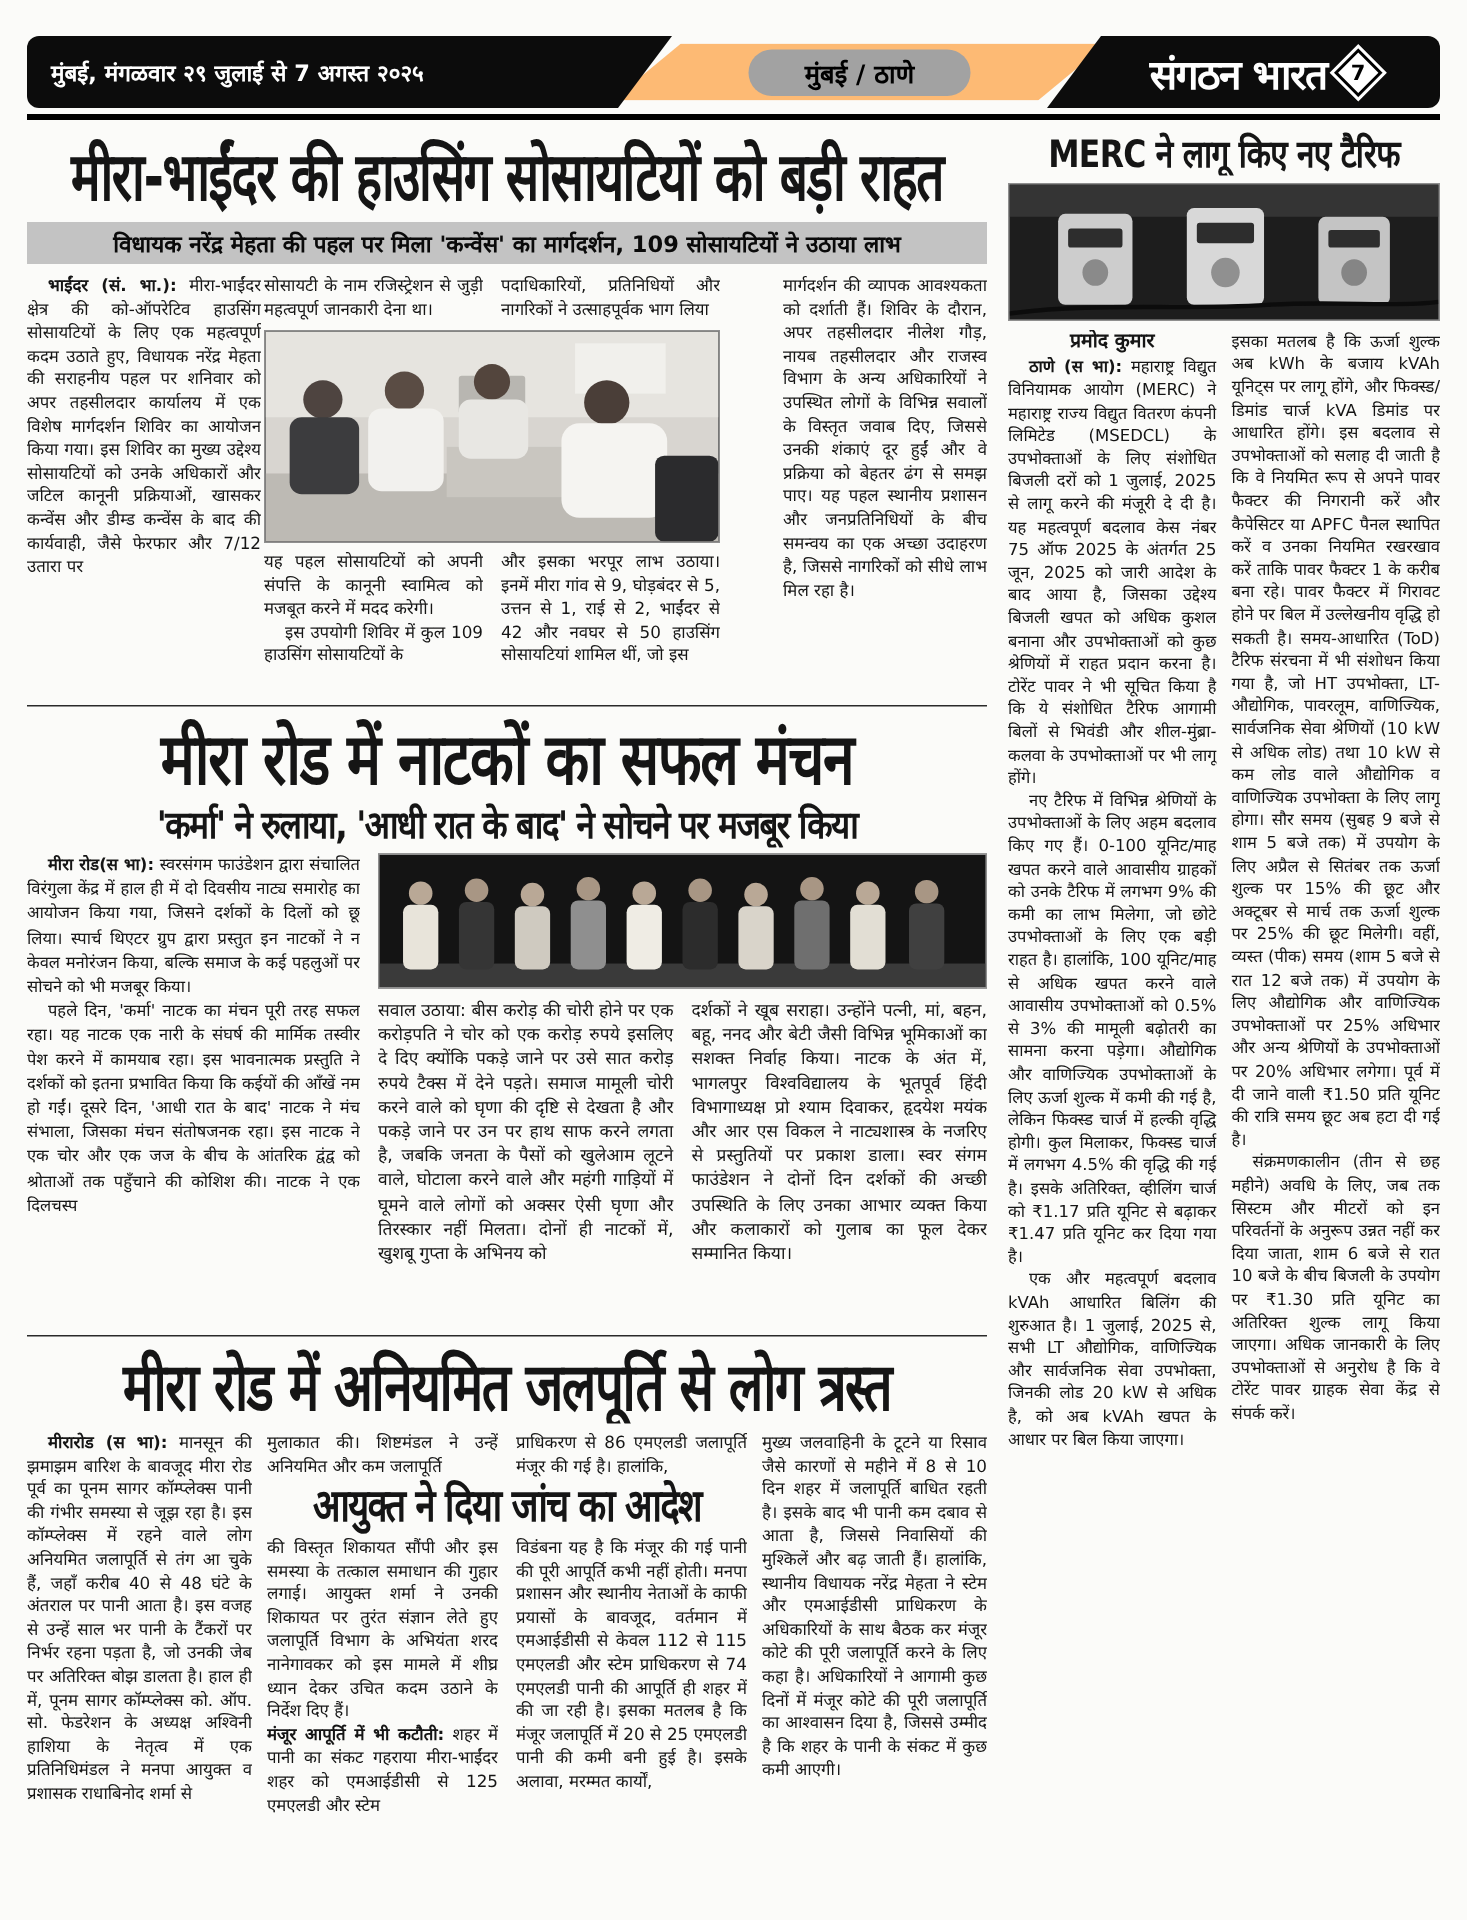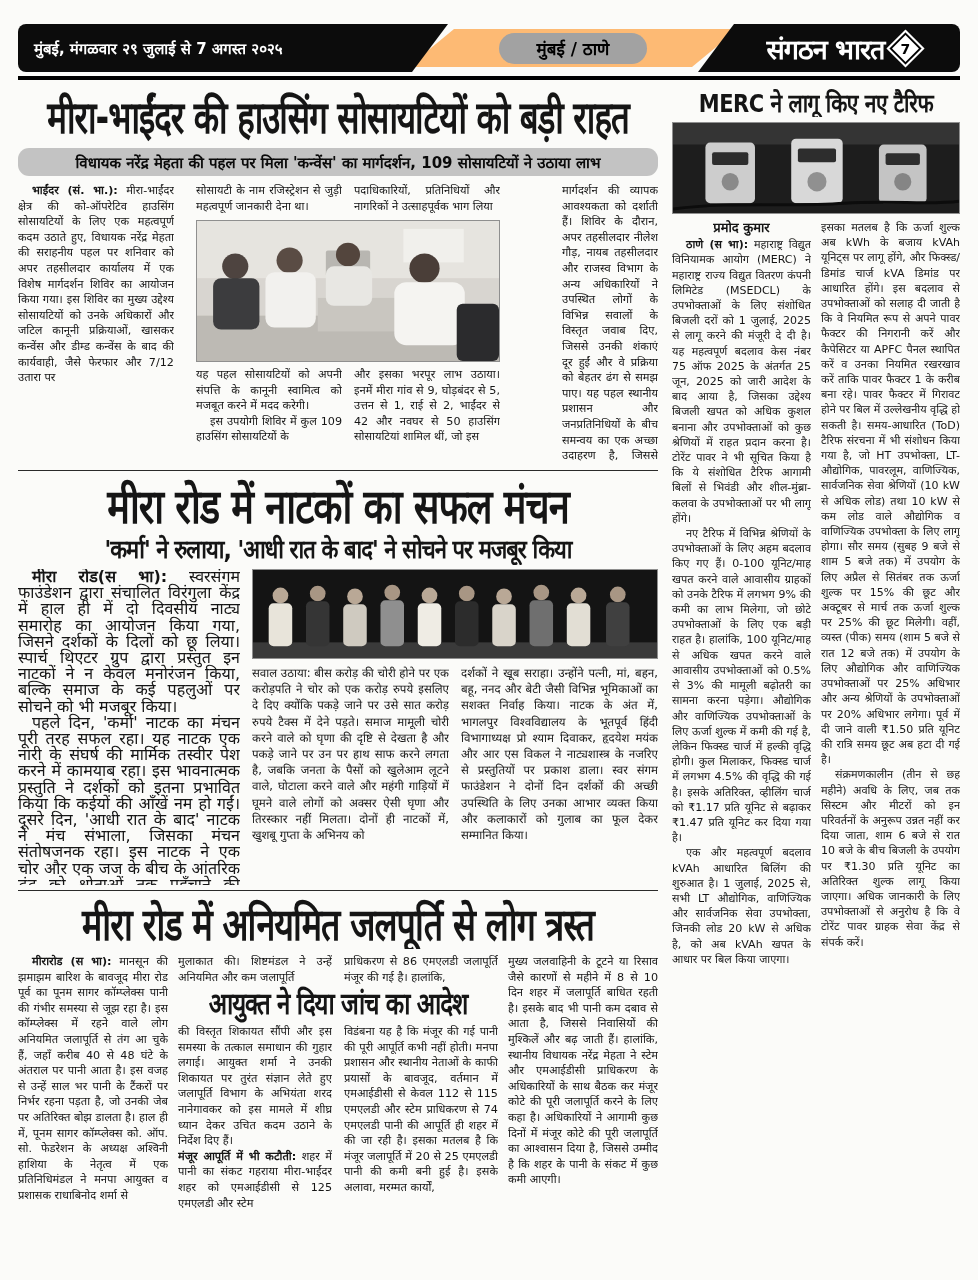--- a/index.html
+++ b/index.html
@@ -57,39 +57,39 @@
 
   .hl { text-align:center; white-space:nowrap; overflow:hidden;
         display:flex; align-items:center; justify-content:center; }
   .hl > span { display:inline-block; font-weight:800; letter-spacing:-1px; }
 
   
   .hl-housing { height:58px; }
   .hl-housing > span { font-size:33px; transform:scaleY(1.35); }
   .subbar {
     background:#c3c3c3; color:#0a0a0a; font-weight:700; font-size:15px;
-    text-align:center; padding:4px 2px; margin:3px 0 7px; white-space:nowrap; overflow:hidden;border-radius:11px;
-  }
-  .a1-body { display:flex; gap:22px; height:282px; }
+    text-align:center; padding:4px 2px; margin:3px 0 7px; white-space:nowrap; overflow:hidden;
+  }
+  .a1-body { display:flex; gap:2px; height:282px; }
   .a1c1 { width:156px; flex:0 0 auto; }
   .a1mid { width:304px; flex:0 0 auto; display:flex; flex-direction:column; }
   .a1row { display:flex; gap:12px; }
   .a1row.top { height:34px; overflow:hidden; flex:0 0 auto; }
   .a1row.bot { flex:1; overflow:hidden; }
   .a1row .mini { flex:1; }
   .photo-housing { height:142px; margin:3px 0 5px; flex:0 0 auto; }
   .a1c4 { flex:1;margin-left:40px; }
 
   
   .hl-drama { height:54px; }
   .hl-drama > span { font-size:38px; transform:scaleY(1.25); }
   .sub-drama { height:34px; }
   .sub-drama > span { font-size:22px; font-weight:800; transform:scaleY(1.15); }
   .dr-body { display:flex; gap:12px; height:316px; margin-top:4px; }
-  .drc1 { width:222px; flex:0 0 auto; font-size:16px; line-height:16.2px; }
+  .drc1 { width:222px; flex:0 0 auto; font-size:11px; line-height:16.2px; }
   .dr-right { flex:1; display:flex; flex-direction:column; }
   .photo-drama { height:90px; flex:0 0 auto; margin-bottom:6px; }
   .dr-cols { display:flex; gap:12px; flex:1; overflow:hidden; }
   .dr-cols .col { flex:1; font-size:11.6px; line-height:16.2px; }
 
   
   .hl-water { height:52px; }
   .hl-water > span { font-size:34px; transform:scaleY(1.3); }
   .w-body { display:flex; gap:10px; height:336px; margin-top:5px; }
   .wc1 { width:150px; flex:0 0 auto; }

